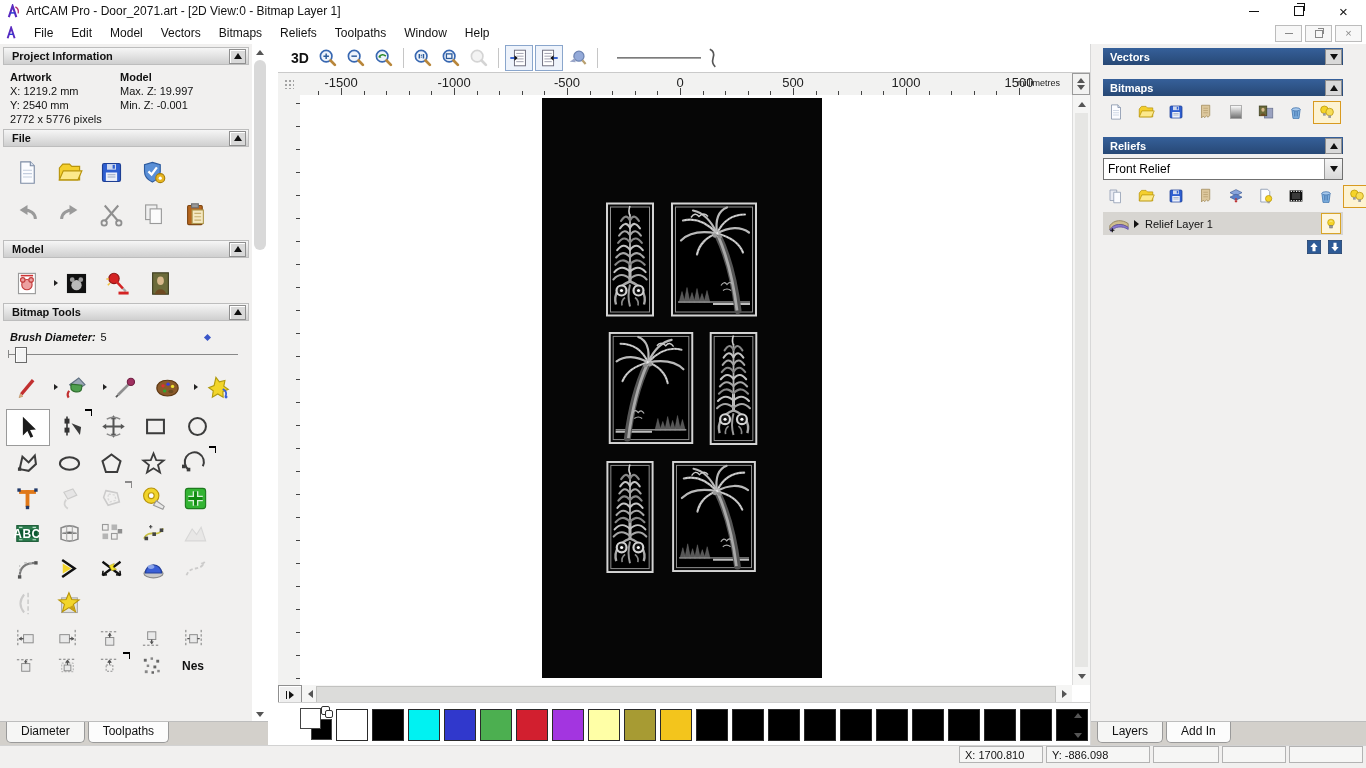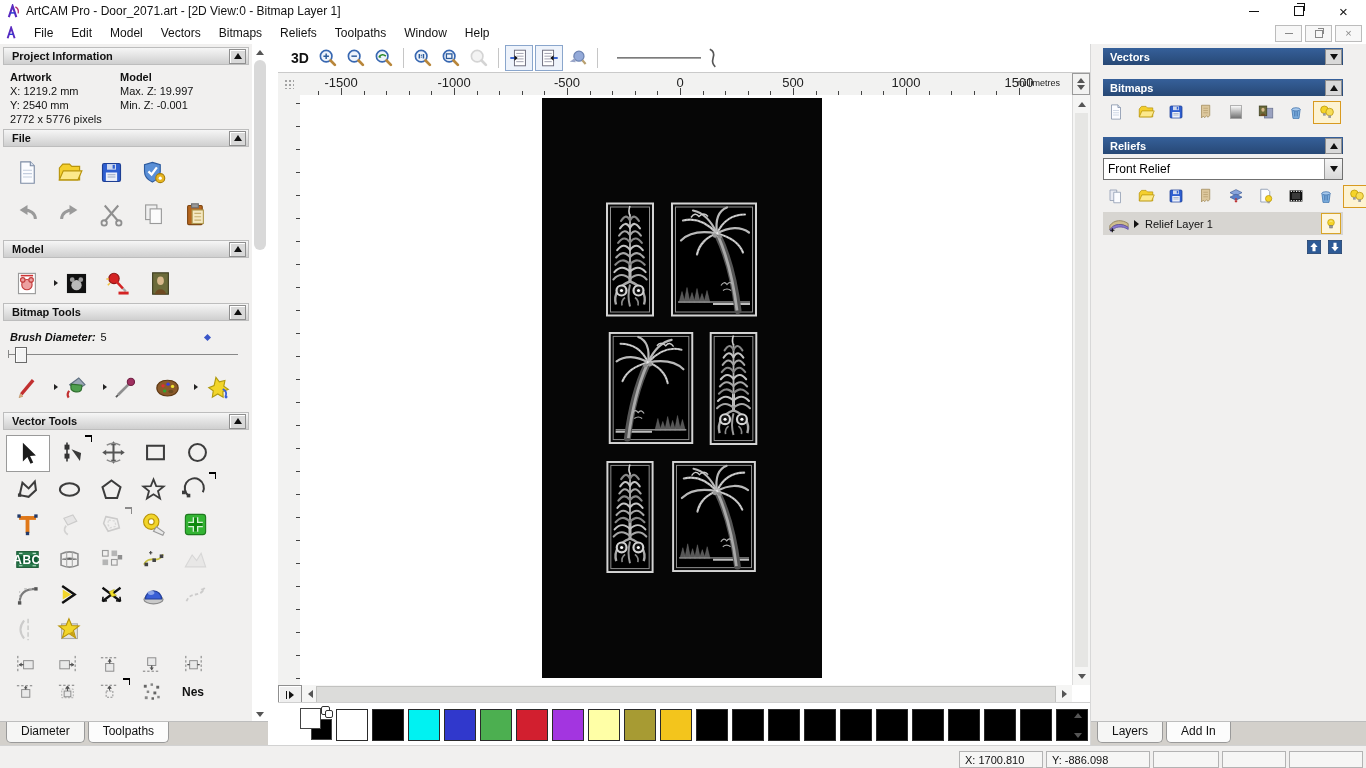--- a/index.html
+++ b/index.html
@@ -142,21 +142,21 @@
   .exp{width:0;height:0;border-left:5px solid #111;border-top:4px solid transparent;border-bottom:4px solid transparent;margin-right:6px;}
   .bulbbtn{margin-left:auto;margin-right:2px;width:18px;height:19px;background:#fdf6e0;border:1px solid #d8a428;display:flex;align-items:center;justify-content:center;}
   .bulbbtn svg{width:14px;height:14px;margin:0;}
   .combo{display:flex;height:20px;border:1px solid #707070;background:#fff;margin-top:4px;}
   .combo input{flex:1;border:none;outline:none;font-size:12px;font-family:inherit;padding:0 0 0 4px;background:#fff;}
   .cbtn{width:17px;background:linear-gradient(#f4f4f4,#d8d8d8);border-left:1px solid #9a9a9a;display:flex;align-items:center;justify-content:center;}
   .updown{display:flex;justify-content:flex-end;margin-top:4px;}
   .updown .tcell{width:16px;height:16px;margin-left:5px;}
   .updown svg{width:16px;height:16px;}
   
-  .statusbar{position:absolute;left:0;bottom:0;width:100%;height:22px;background:#f1f0ef;border-top:1px solid #d2d2d2;display:flex;align-items:flex-end;}
+  .statusbar{position:absolute;left:0;bottom:0;width:100%;height:22px;background:#f1f0ef;border-top:1px solid #d2d2d2;display:flex;align-items:flex-start;}
   .sb-fill{flex:1;}
   .sb-cell{height:17px;line-height:17px;border:1px solid #b3b3b3;background:#f6f6f5;margin-right:3px;padding-left:5px;font-size:11px;box-sizing:border-box;}
 </style>
 </head>
 <body>
 
 <svg style="position:absolute;width:0;height:0" aria-hidden="true">
 <defs>
 <linearGradient id="gGray" x1="0" y1="0" x2="0" y2="1">
         <stop offset="0" stop-color="#fdfdfd"></stop>
@@ -814,26 +814,20 @@
               </div>
               <span class="fly"></span>
             </div>
             <div class="tcell c-magic-wand">
               <svg>
                 <use href="#s-flood" xlink:href="#s-flood"></use>
               </svg>
             </div>
           </div>
 
-        <div class="sec-h" style="margin-top:8px">
-          <span>Vector Tools</span>
-          <div class="colbtn">
-              <i class="tri-up"></i>
-            </div>
-        </div>
         <div class="vgrid">
             <div class="irow">
               <div class="tcell c-select active">
                 <svg>
                   <use href="#s-select" xlink:href="#s-select"></use>
                 </svg>
               </div>
               <div class="tcell c-node-editing">
                 <svg>
                   <use href="#s-node-edit" xlink:href="#s-node-edit"></use>

